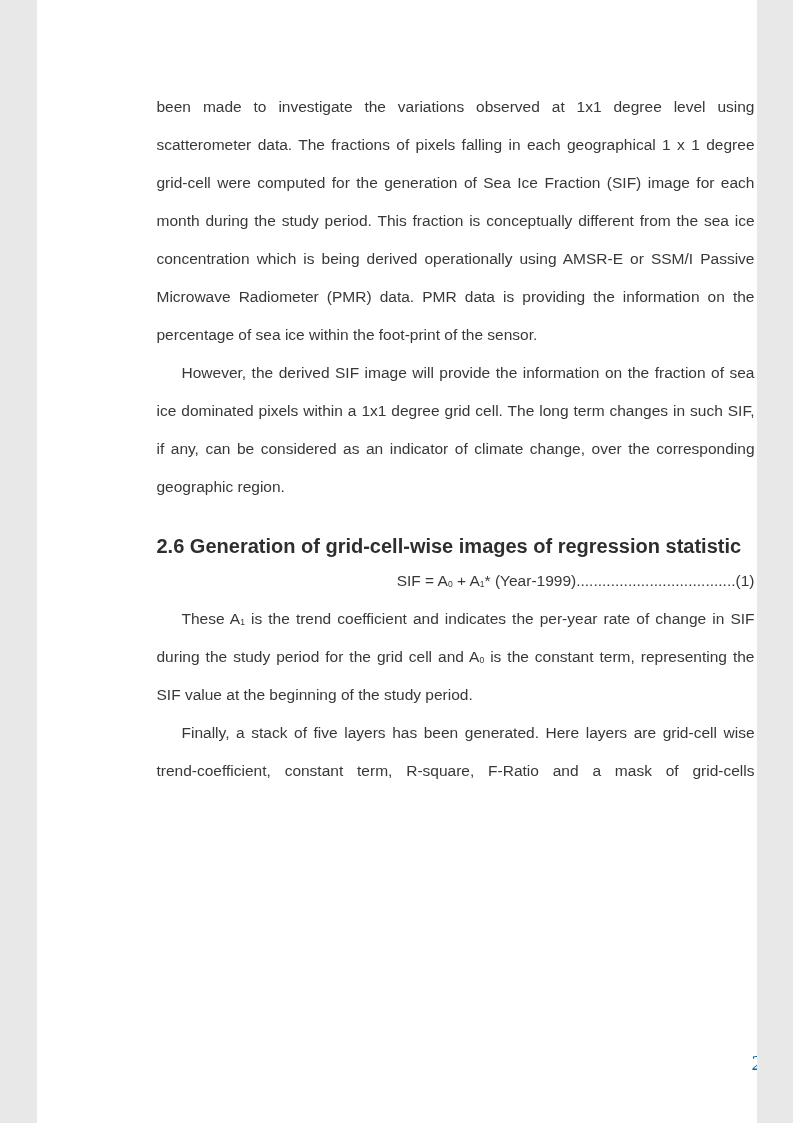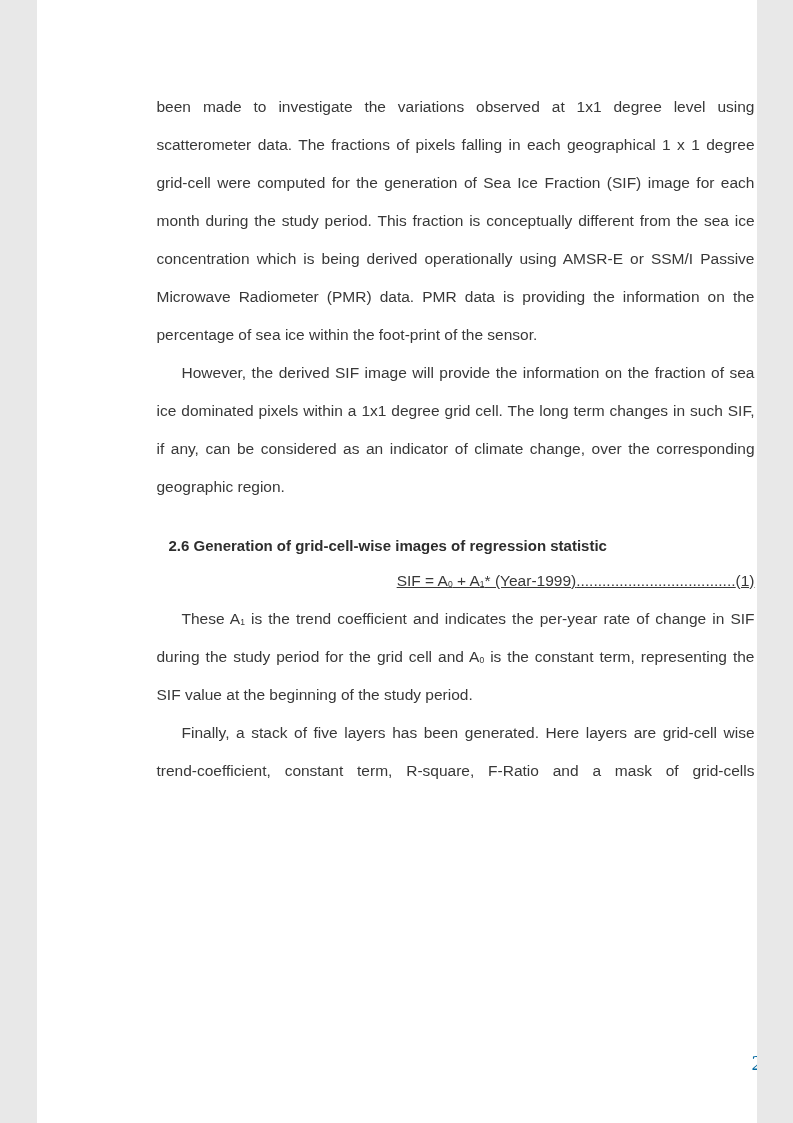--- a/index.html
+++ b/index.html
@@ -20,32 +20,31 @@
     width: 598px;
     font-size: 15.5px;
     line-height: 38px;
     text-align: justify;
   }
   .para { margin: 0; }
   .indent { text-indent: 25px; }
   .indent-lg { text-indent: 48px; }
   .justify-last { text-align-last: justify; }
   .heading {
-    margin: 24px 0 0 12px;
+    margin: 24px 0 0 0;
     font-weight: bold;
-    font-size: 15px;
+    font-size: 20px;
     line-height: 32px;
     text-align: left;
     color: #2e2e2e;
   }
   .equation {
     text-align: right;
     white-space: nowrap;
     margin: 0;
-    text-decoration: underline;
   }
   .sub {
     font-size: 0.55em;
     line-height: 0;
     vertical-align: baseline;
     position: relative;
     bottom: -1px;
   }
   .page-number {
     position: absolute;

